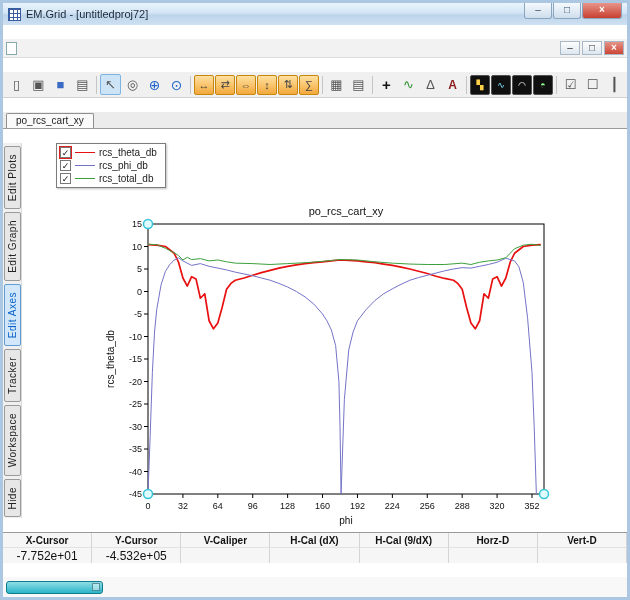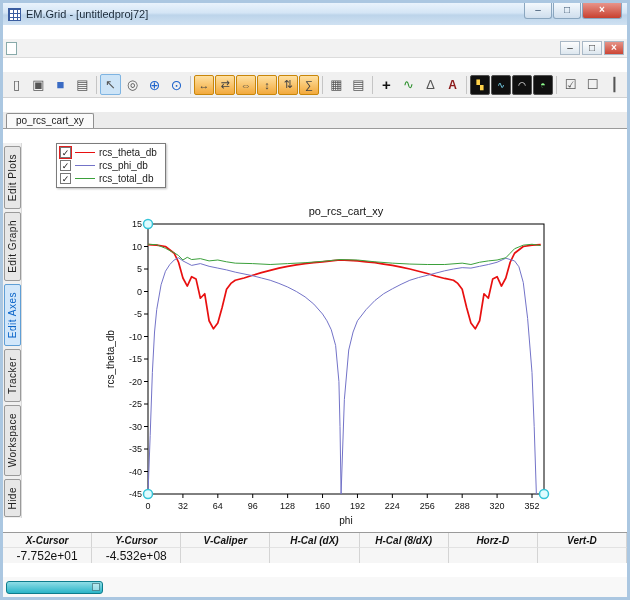--- a/index.html
+++ b/index.html
@@ -51,21 +51,21 @@
   
   .legend{position:absolute;left:34px;top:0px;background:#fff;border:1px solid #7c7c7c;box-shadow:1px 1px 2px rgba(0,0,0,.25);padding:3px 8px 3px 3px;display:flex;flex-direction:column;gap:2px;z-index:2;}
   .legend-row{display:flex;align-items:center;gap:4px;font-size:10px;color:#222;}
   .cb{width:11px;height:11px;border:1px solid #777;background:#fff;font-size:9px;line-height:10px;text-align:center;color:#111;}
   .cb.hl{outline:1px solid #e02020;}
   .lsample{width:20px;height:0;border-top:1px solid #000;}
   .chart{position:absolute;left:80px;top:59px;}
   .chart text{font-family:"Liberation Sans","DejaVu Sans",sans-serif;fill:#111;}
   
   .statusbar{flex:0 0 30px;display:grid;grid-template-columns:repeat(7,1fr);grid-auto-rows:15px;background:#f6f6f6;border-top:1px solid #9a9a9a;}
-  .sb-h{font-size:10px;font-weight:bold;color:#111;display:flex;align-items:center;justify-content:center;border-right:1px solid #d4d4d4;border-bottom:1px solid #e2e2e2;font-style:italic;}
+  .sb-h{font-size:10px;font-weight:bold;color:#111;display:flex;align-items:center;justify-content:center;border-right:1px solid #d4d4d4;border-bottom:1px solid #e2e2e2;}
   .sb-v{font-size:12px;color:#111;display:flex;align-items:center;justify-content:center;border-right:1px solid #d4d4d4;}
   
   .bottomstrip{flex:0 0 20px;background:#f8f8f8;display:flex;align-items:center;padding:0 3px;}
   .miniwin{width:97px;height:13px;border:1px solid #0d7c8c;border-radius:3px;background:linear-gradient(180deg,#8fdde6,#2ab5c8);display:flex;align-items:center;justify-content:flex-end;padding:0 2px;}
   .miniclose{width:8px;height:8px;background:rgba(255,255,255,.45);border:1px solid rgba(0,60,70,.5);}
 </style>
 </head>
 <body>
 
 <div class="window">
@@ -234,25 +234,25 @@
           <text x="-157" y="12" text-anchor="middle" font-size="10" transform="rotate(-90)">rcs_theta_db</text>
         </svg>
     </div>
   </div>
 
   <div class="statusbar">
       <div class="sb-h">X-Cursor</div>
       <div class="sb-h">Y-Cursor</div>
       <div class="sb-h">V-Caliper</div>
       <div class="sb-h">H-Cal (dX)</div>
-      <div class="sb-h">H-Cal (8/dX)</div>
+      <div class="sb-h">H-Cal (9/dX)</div>
       <div class="sb-h">Horz-D</div>
       <div class="sb-h">Vert-D</div>
       <div class="sb-v">-7.752e+01</div>
-      <div class="sb-v">-4.532e+08</div>
+      <div class="sb-v">-4.532e+05</div>
       <div class="sb-v"></div>
       <div class="sb-v"></div>
       <div class="sb-v"></div>
       <div class="sb-v"></div>
       <div class="sb-v"></div>
     </div>
 
   <div class="bottomstrip">
     <span class="miniwin">
       <span class="miniclose"></span>

